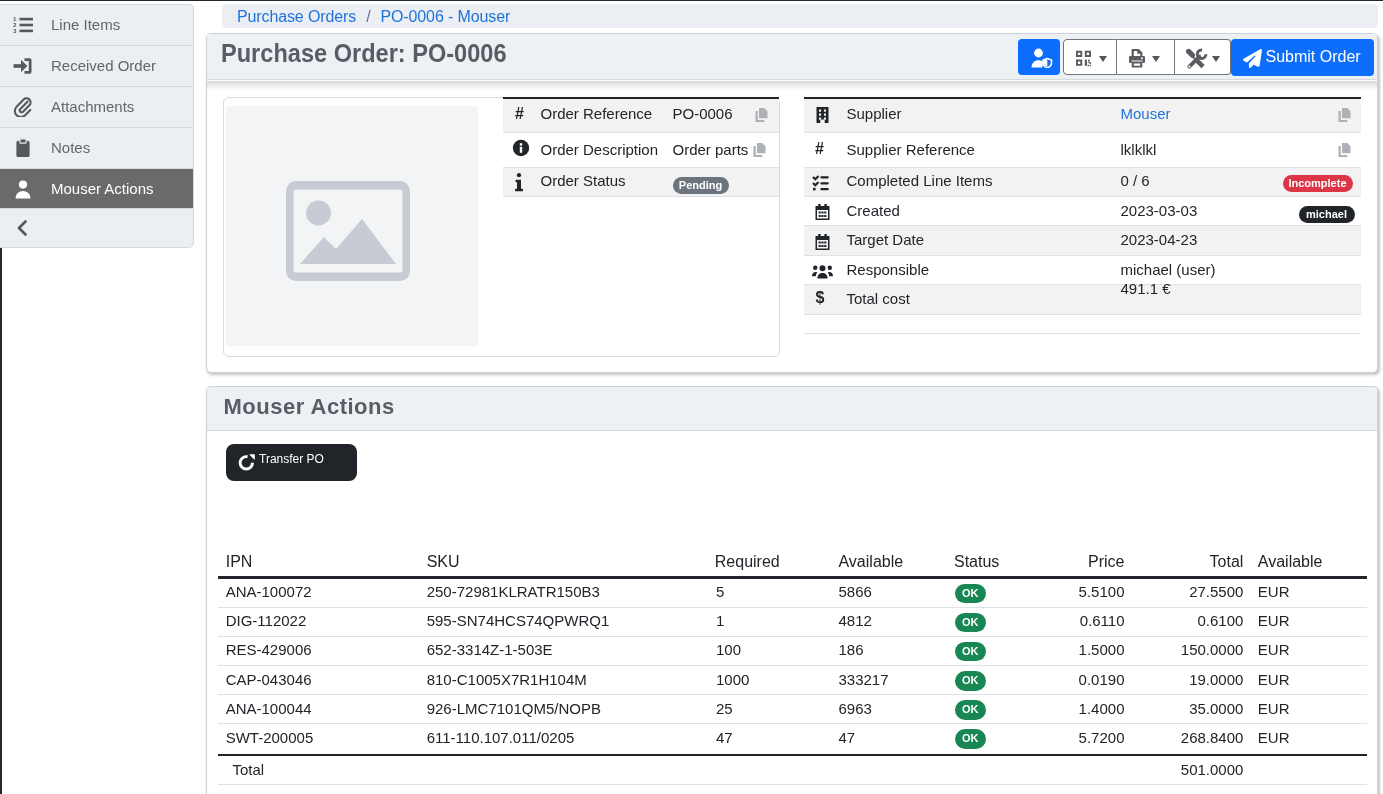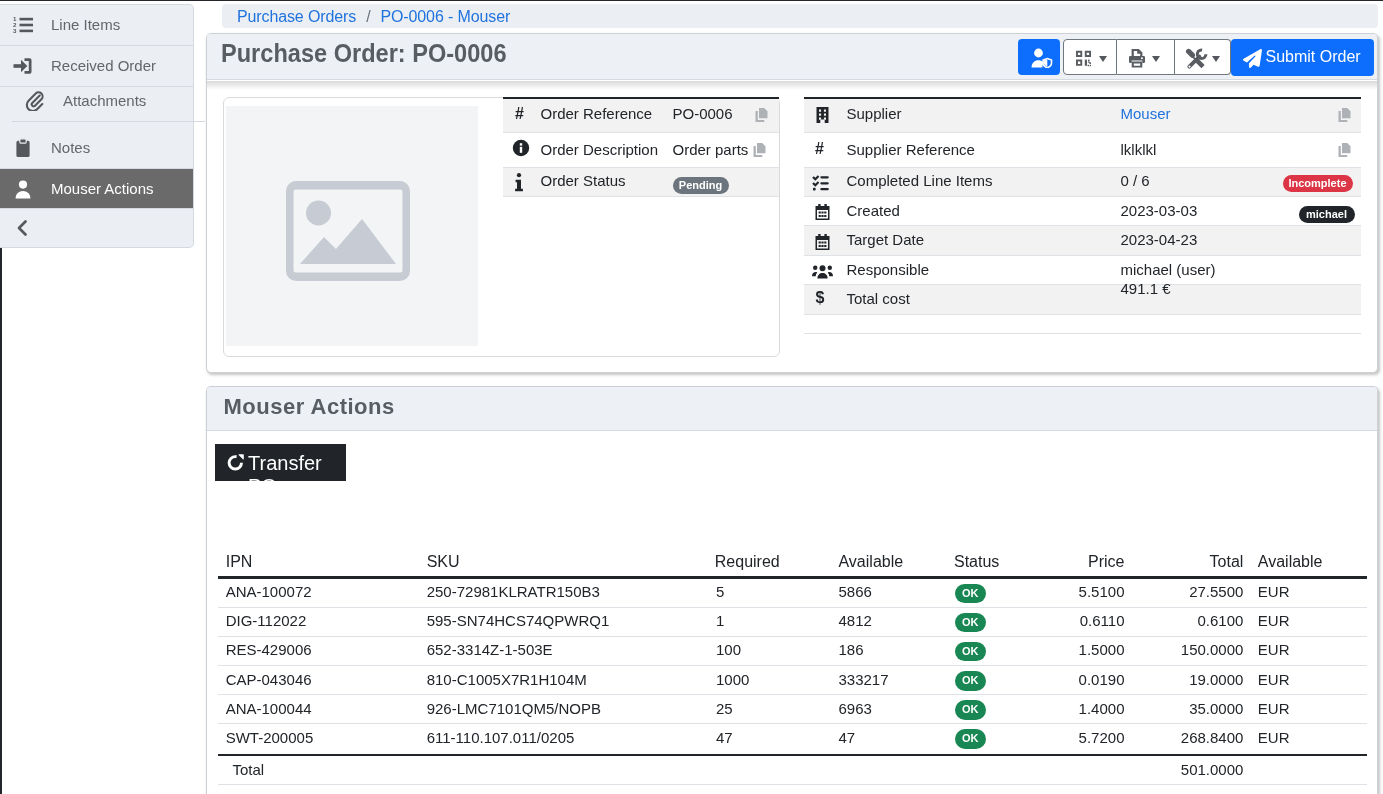--- a/index.html
+++ b/index.html
@@ -57,22 +57,22 @@
 .badge { position:absolute; color:#fff; font-weight:bold; font-size:11px;
   border-radius:9px; text-align:center; }
 a.vlink { color:#1f72dd; text-decoration:none; }
 
 #p2 { left:206px; top:386px; width:1172px; height:420px; border-bottom:none;
   border-radius:5px 5px 0 0; }
 #p2 .phead { height:44px; }
 #p2title { left:16.5px; top:6.5px; font-size:22px; font-weight:bold; color:#585d63;
   letter-spacing:0.5px; }
 
-#btn-transfer { left:8px; top:56.5px; width:131px; height:37.5px;
-  background:#212529; border-radius:0; color:#fff; font-size:20px; }
+#btn-transfer { left:19px; top:56.5px; width:131px; height:37.5px;
+  background:#212529; border-radius:8px; color:#fff; font-size:12px; }
 #alertbox { left:10.8px; top:97.5px; width:1148.5px; height:47px;
   background:#cff4fc; border-radius:4px; color:#055160; font-size:16px; }
 
 #btable { left:10.8px; top:140px; width:1149.5px; height:265px; }
 .trow { position:absolute; left:0; width:100%; border-bottom:1px solid #dee2e6; }
 .tcell { position:absolute; font-size:15px; color:#212529; white-space:nowrap;
   top:4.5px; }
 .tright { text-align:right; }
 .okbadge { position:absolute; left:737px; top:5px; width:31px; height:19.5px;
   background:#198754; border-radius:10px; color:#fff; font-size:11px;
@@ -106,21 +106,21 @@
           <svg width="20" height="20" viewBox="0 0 20 20">
         <g fill="#55585c">
               <rect x="0.5" y="8.2" width="8.5" height="3.6"></rect>
         <path d="M8 3.8 L14.3 10 L8 16.2 z"></path>
         <path d="M11.5 2.2 h5.2 a1.8 1.8 0 0 1 1.8 1.8 v12 a1.8 1.8 0 0 1 -1.8 1.8 h-5.2 v-2.7 h4.3 v-10.2 h-4.3 z"></path>
             </g>
           </svg>
         </span>
       <span class="lbl">Received Order</span>
       </div>
-    <div class="sitem" style="top:76px;margin-left:12px;">
+    <div class="sitem" style="top:82px;">
       <span class="ic">
           <svg width="20" height="20" viewBox="0 0 20 20">
         <path d="M14.7 4.6 L7.3 12 a1.9 1.9 0 0 0 2.7 2.7 L16.4 8.3 a4 4 0 0 0 -5.7 -5.7 L3.6 9.7 a6 6 0 0 0 8.5 8.5 l5.2-5.2" fill="none" stroke="#55585c" stroke-width="2.1" stroke-linecap="round"></path>
           </svg>
         </span>
       <span class="lbl">Attachments</span>
       </div>
     <div class="sitem" style="top:123px;">
       <span class="ic">
           <svg width="20" height="20" viewBox="0 0 20 20">

